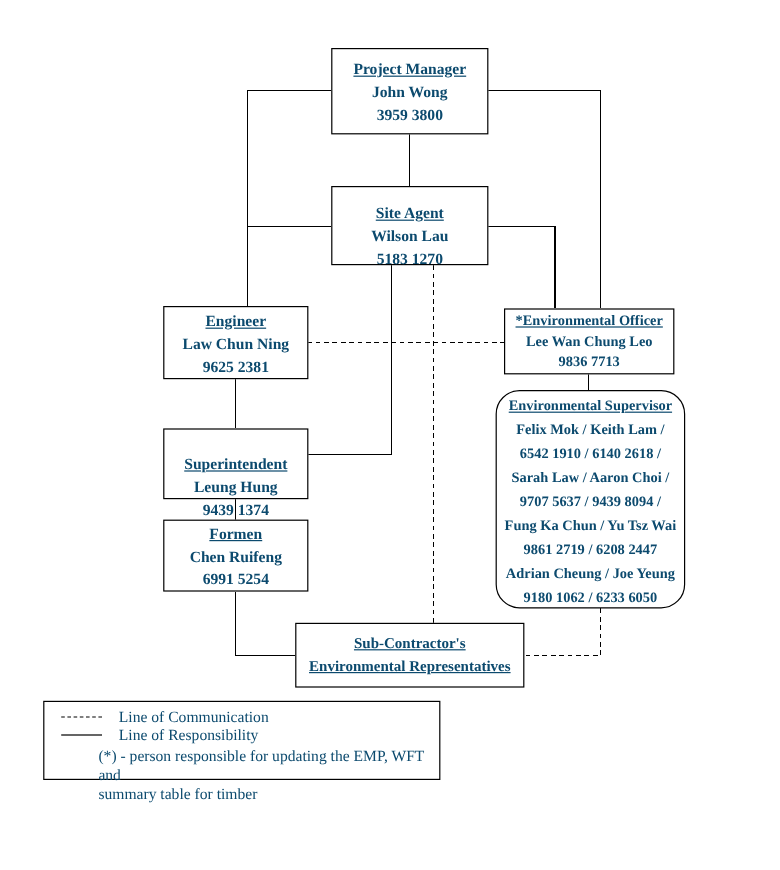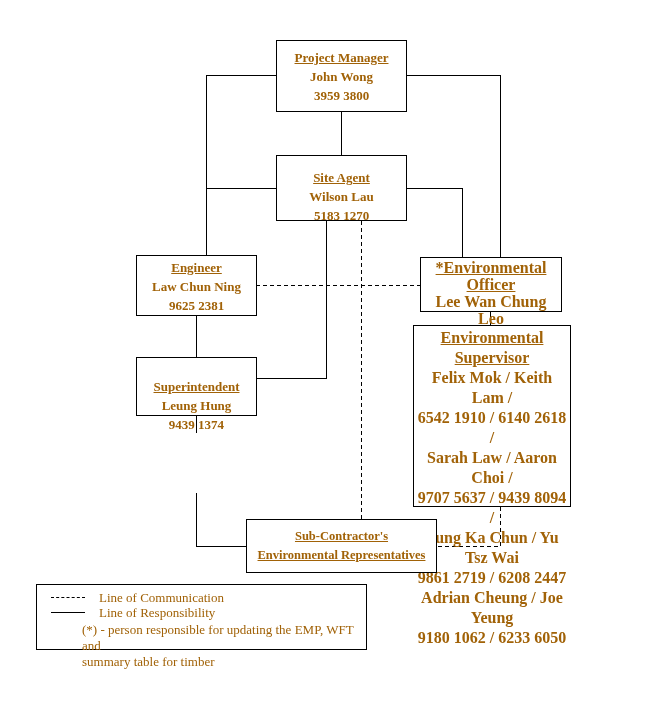--- a/index.html
+++ b/index.html
@@ -3,39 +3,39 @@
 <meta charset="utf-8">
 <style>
   html, body { margin: 0; padding: 0; background: #ffffff; }
   .canvas {
     position: relative;
     width: 650px;
     height: 725px;
     background: #ffffff;
     overflow: hidden;
     font-family: "Liberation Serif", "DejaVu Serif", serif;
-    color: #a16207;
+    color: #0c4a6e;
   }
   .wires { position: absolute; left: 0; top: 0; pointer-events: none; }
   .box {
     position: absolute;
     box-sizing: border-box;
     border: 1px solid #000000;
     background: #ffffff;
     display: flex;
     flex-direction: column;
     align-items: center;
     text-align: center;
     font-weight: bold;
     font-size: 13px;
     line-height: 19px;
   }
   .box .title { text-decoration: underline; }
   .box .content { white-space: pre-line; text-align: center; }
-  .box.small { font-size: 16px; }
+  .box.small { font-size: 12px; }
   .box.supervisor { line-height: 20px; }
   .box.center { justify-content: center; font-size: 12.5px; text-decoration: underline; }
   .legend {
     position: absolute;
     box-sizing: border-box;
     border: 1px solid #000000;
     background: #ffffff;
     font-size: 13px;
     font-weight: normal;
     padding: 5px 4px 0 8px;
@@ -88,38 +88,43 @@
     <div class="content">Law Chun Ning
 9625 2381</div>
   </div>
 
   <div class="box small" style="left:420px;top:257px;width:142px;height:55px;padding-top:1px;line-height:17px;">
     <div class="title">*Environmental Officer</div>
     <div class="content">Lee Wan Chung Leo
 9836 7713</div>
   </div>
 
-  <div class="box small supervisor" style="left:413px;top:325px;width:158px;height:182px;padding-top:2px;">
+  <div class="box small supervisor" style="left:413px;top:325px;width:158px;height:182px;padding-top:2px;border-radius:20px;">
     <div class="title">Environmental Supervisor</div>
     <div class="content">Felix Mok / Keith Lam /
 6542 1910 / 6140 2618 /
 Sarah Law / Aaron Choi /
 9707 5637 / 9439 8094 /
 Fung Ka Chun / Yu Tsz Wai
 9861 2719 / 6208 2447
 Adrian Cheung / Joe Yeung
 9180 1062 / 6233 6050</div>
   </div>
 
   <div class="box" style="left:136px;top:357px;width:121px;height:59px;padding-top:19px;">
     <div class="title">Superintendent</div>
     <div class="content">Leung Hung
 9439 1374</div>
   </div>
 
+  <div class="box" style="left:136px;top:433px;width:121px;height:60px;padding-top:1px;">
+    <div class="title">Formen</div>
+    <div class="content">Chen Ruifeng
+6991 5254</div>
+  </div>
 
   <div class="box center" style="left:246px;top:519px;width:191px;height:54px;">
     <div class="content">Sub-Contractor's
 Environmental Representatives</div>
   </div>
 
   <div class="legend" style="left:36px;top:584px;width:331px;height:66px;">
     <div class="legend-row">
       <span class="legend-sample dashed"></span>
       <span>Line of Communication</span>

